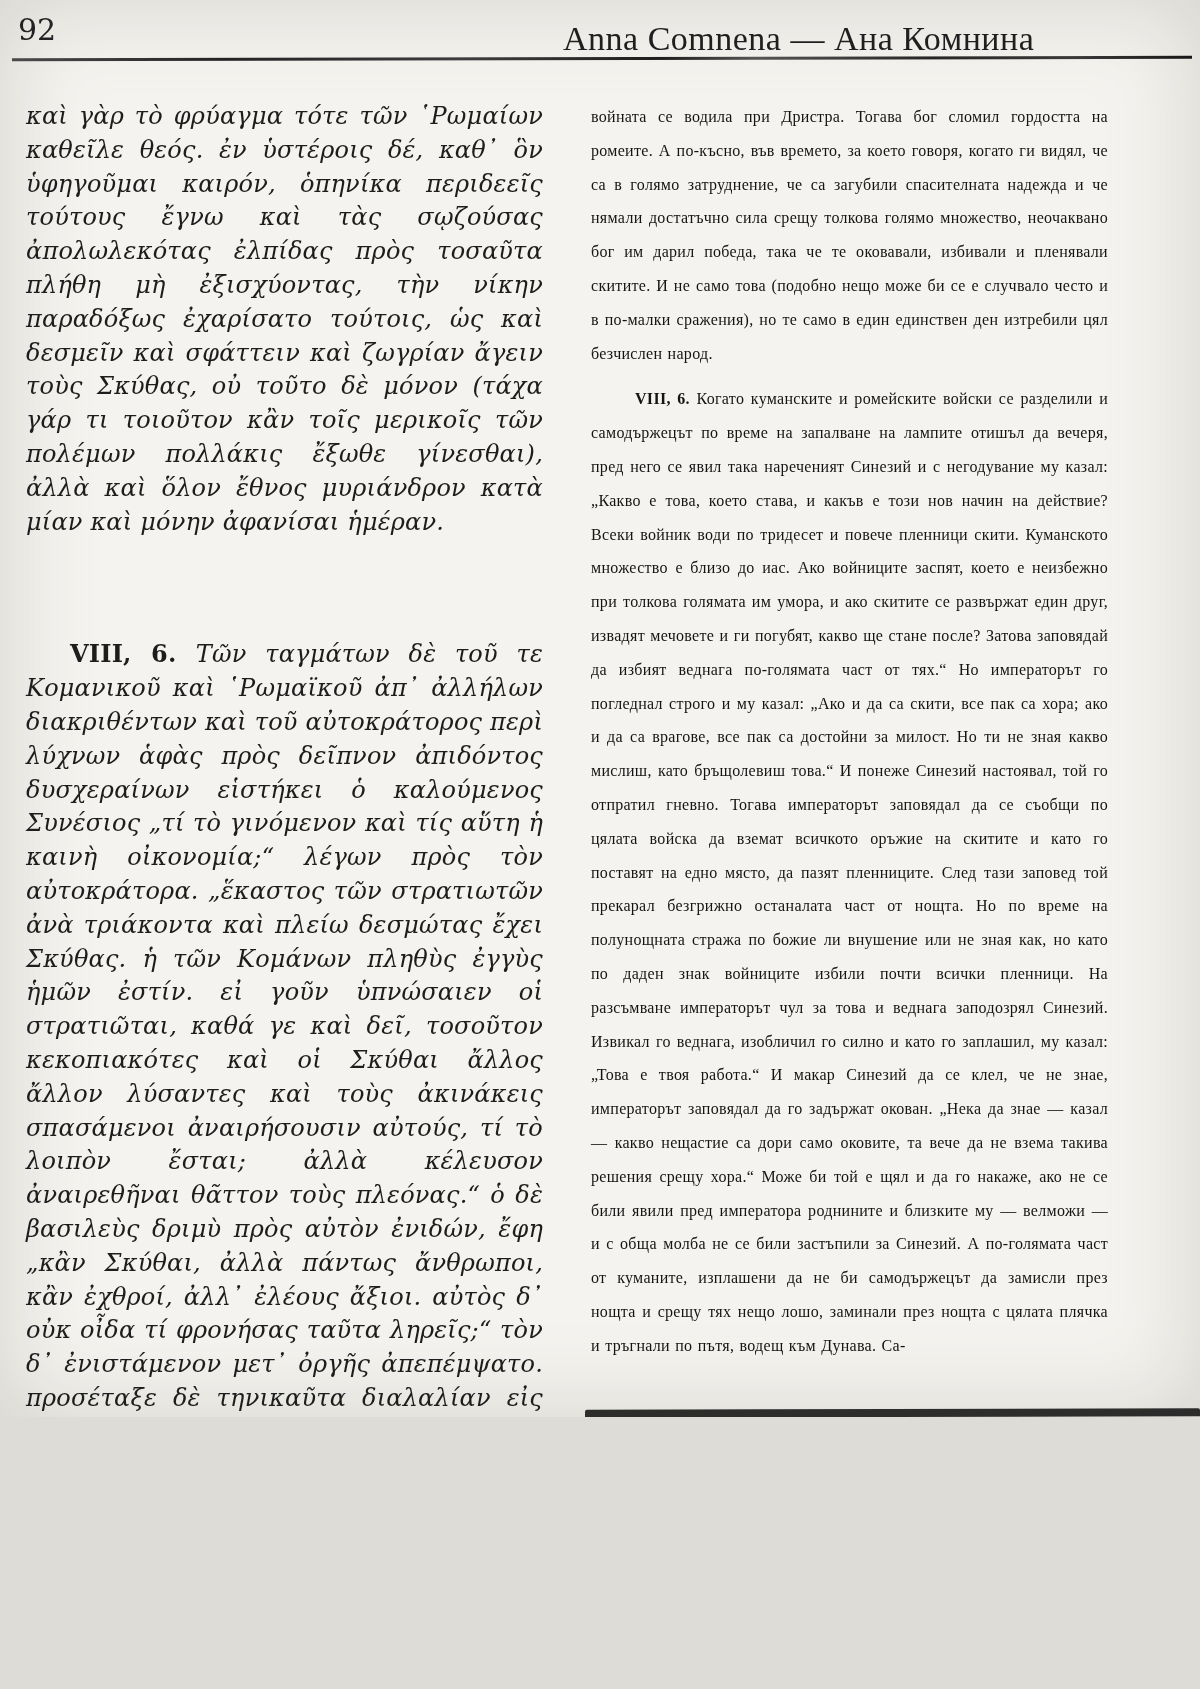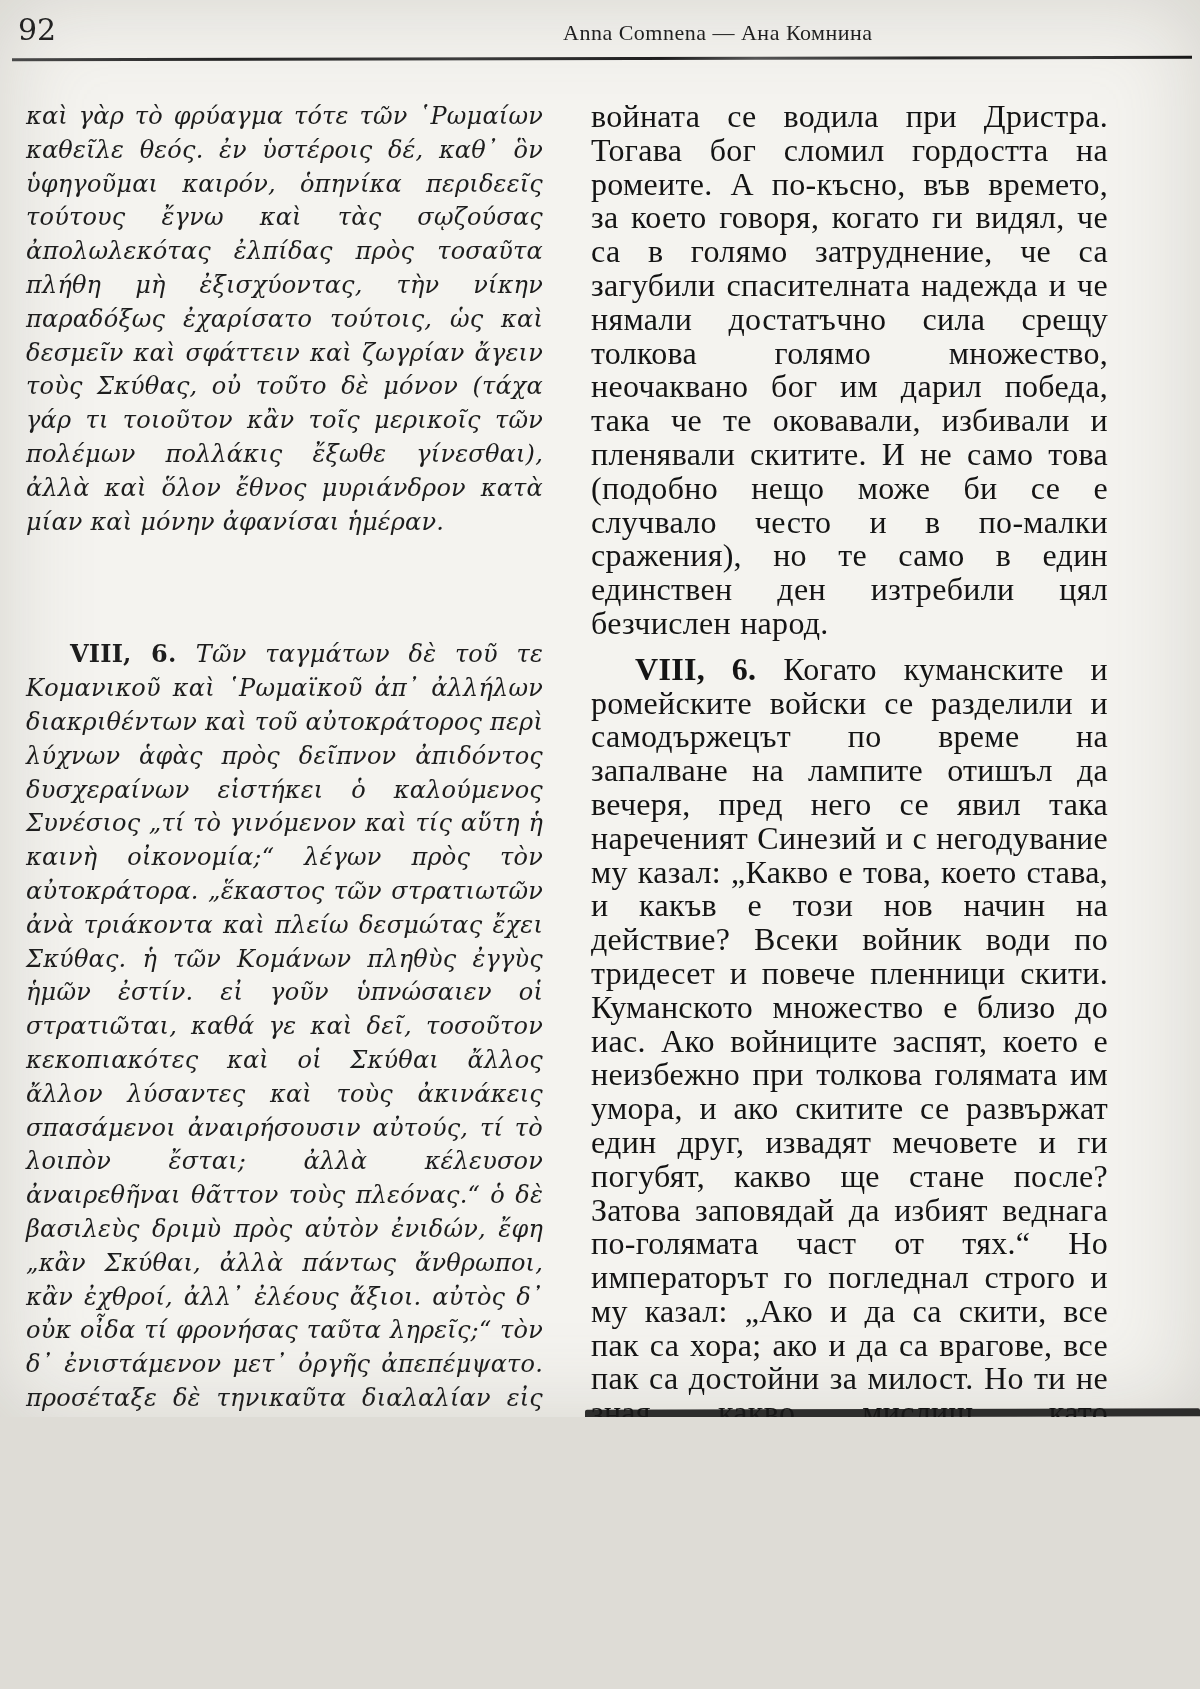--- a/index.html
+++ b/index.html
@@ -29,21 +29,21 @@
     font-family: "DejaVu Serif", serif;
     font-size: 30px;
     font-weight: 400;
     color: #222;
   }
   .running-title {
     position: absolute;
     left: 563px;
     top: 20px;
     font-family: "Liberation Serif", serif;
-    font-size: 22px;
+    font-size: 34px;
     letter-spacing: 0.5px;
     color: #1f1f1f;
     white-space: nowrap;
   }
   .header-rule {
     position: absolute;
     left: 12px;
     right: 8px;
     top: 57px;
     height: 3px;
@@ -69,21 +69,21 @@
   .col-greek p {
     font-family: "DejaVu Serif", serif;
     font-style: italic;
     font-size: 24px;
     line-height: 33.8px;
     color: #1d1d1d;
     letter-spacing: 0.2px;
   }
   .col-bulgarian p {
     font-family: "Liberation Serif", serif;
-    font-size: 32px;
+    font-size: 16px;
     line-height: 33.8px;
     color: #141414;
     letter-spacing: 0.3px;
     word-spacing: 1px;
   }
   .para-indent {
     text-indent: 44px;
   }
   .greek-para-2 {
     margin-top: 98px !important;

